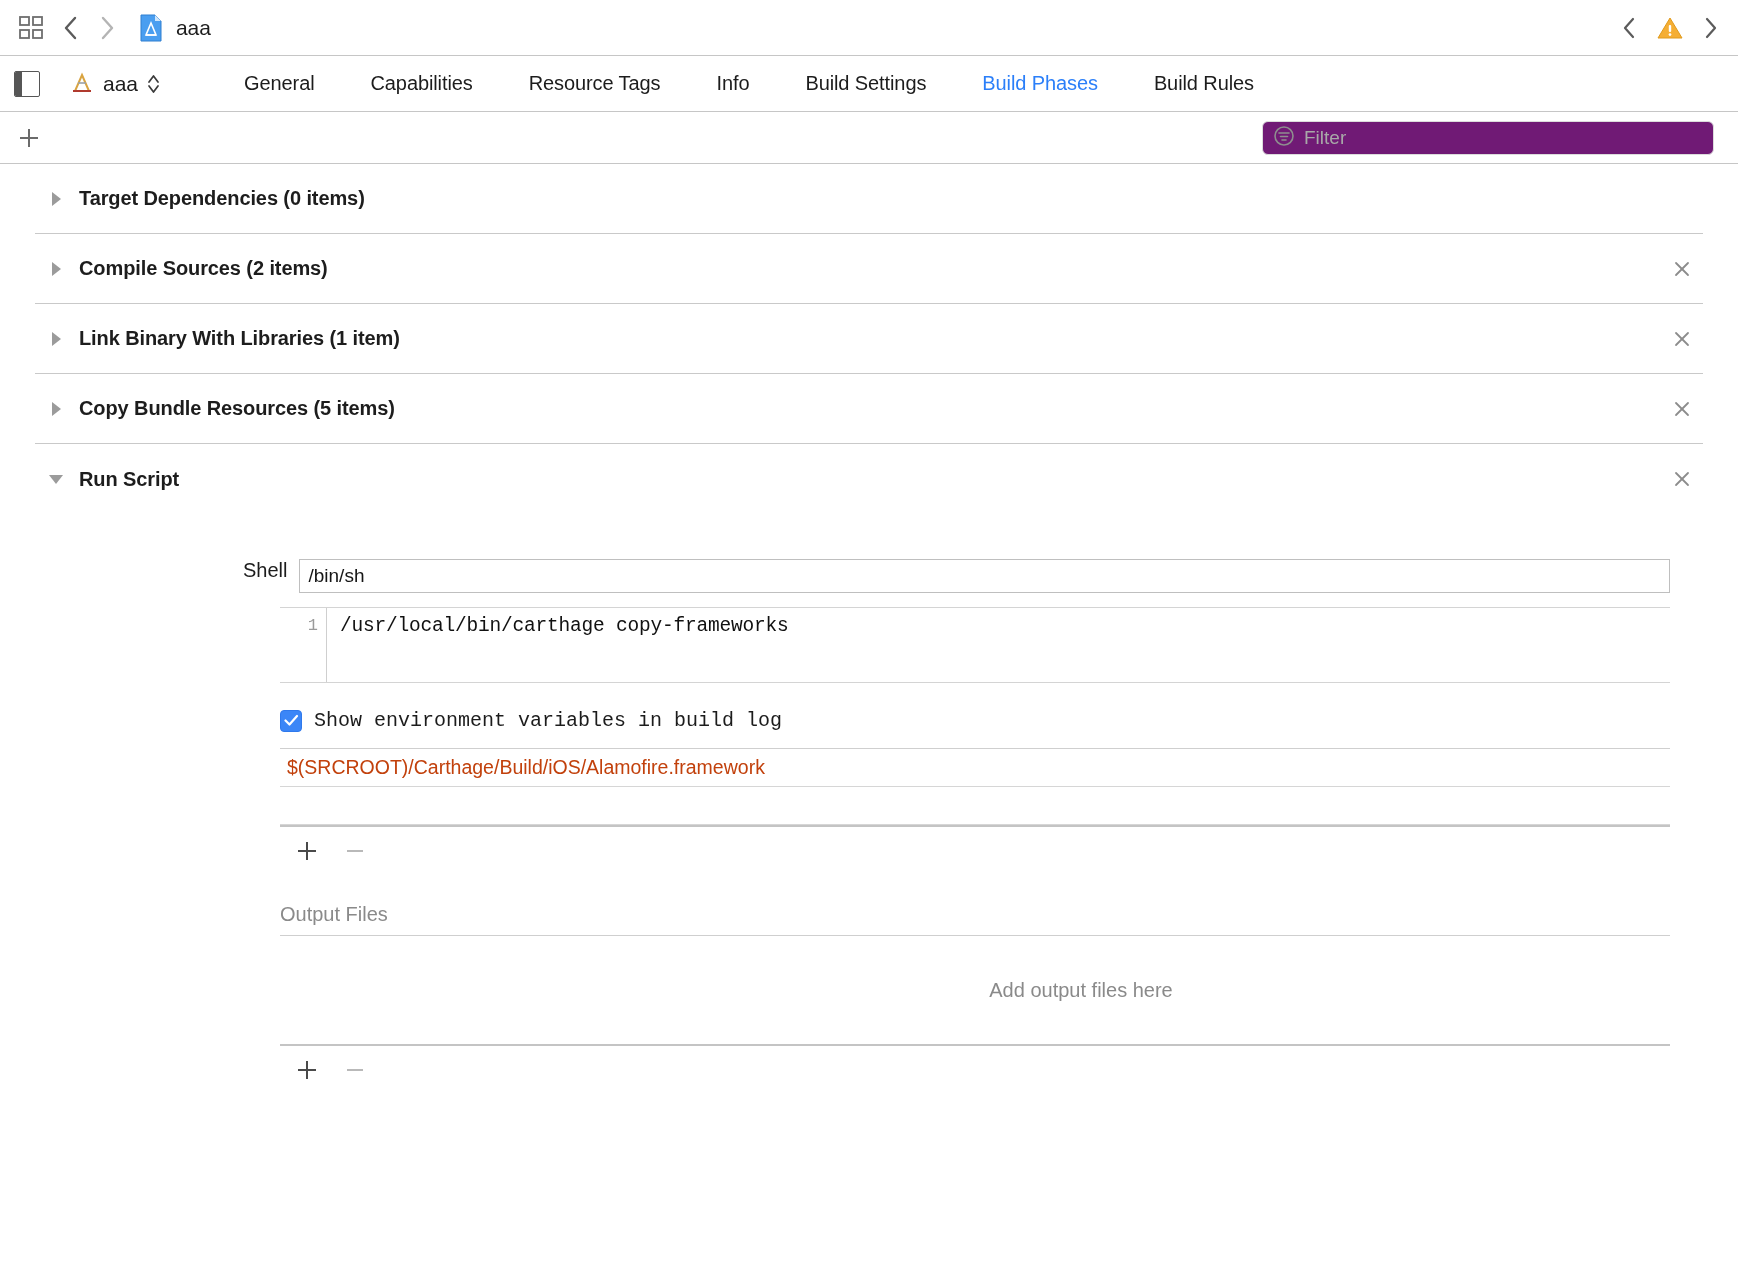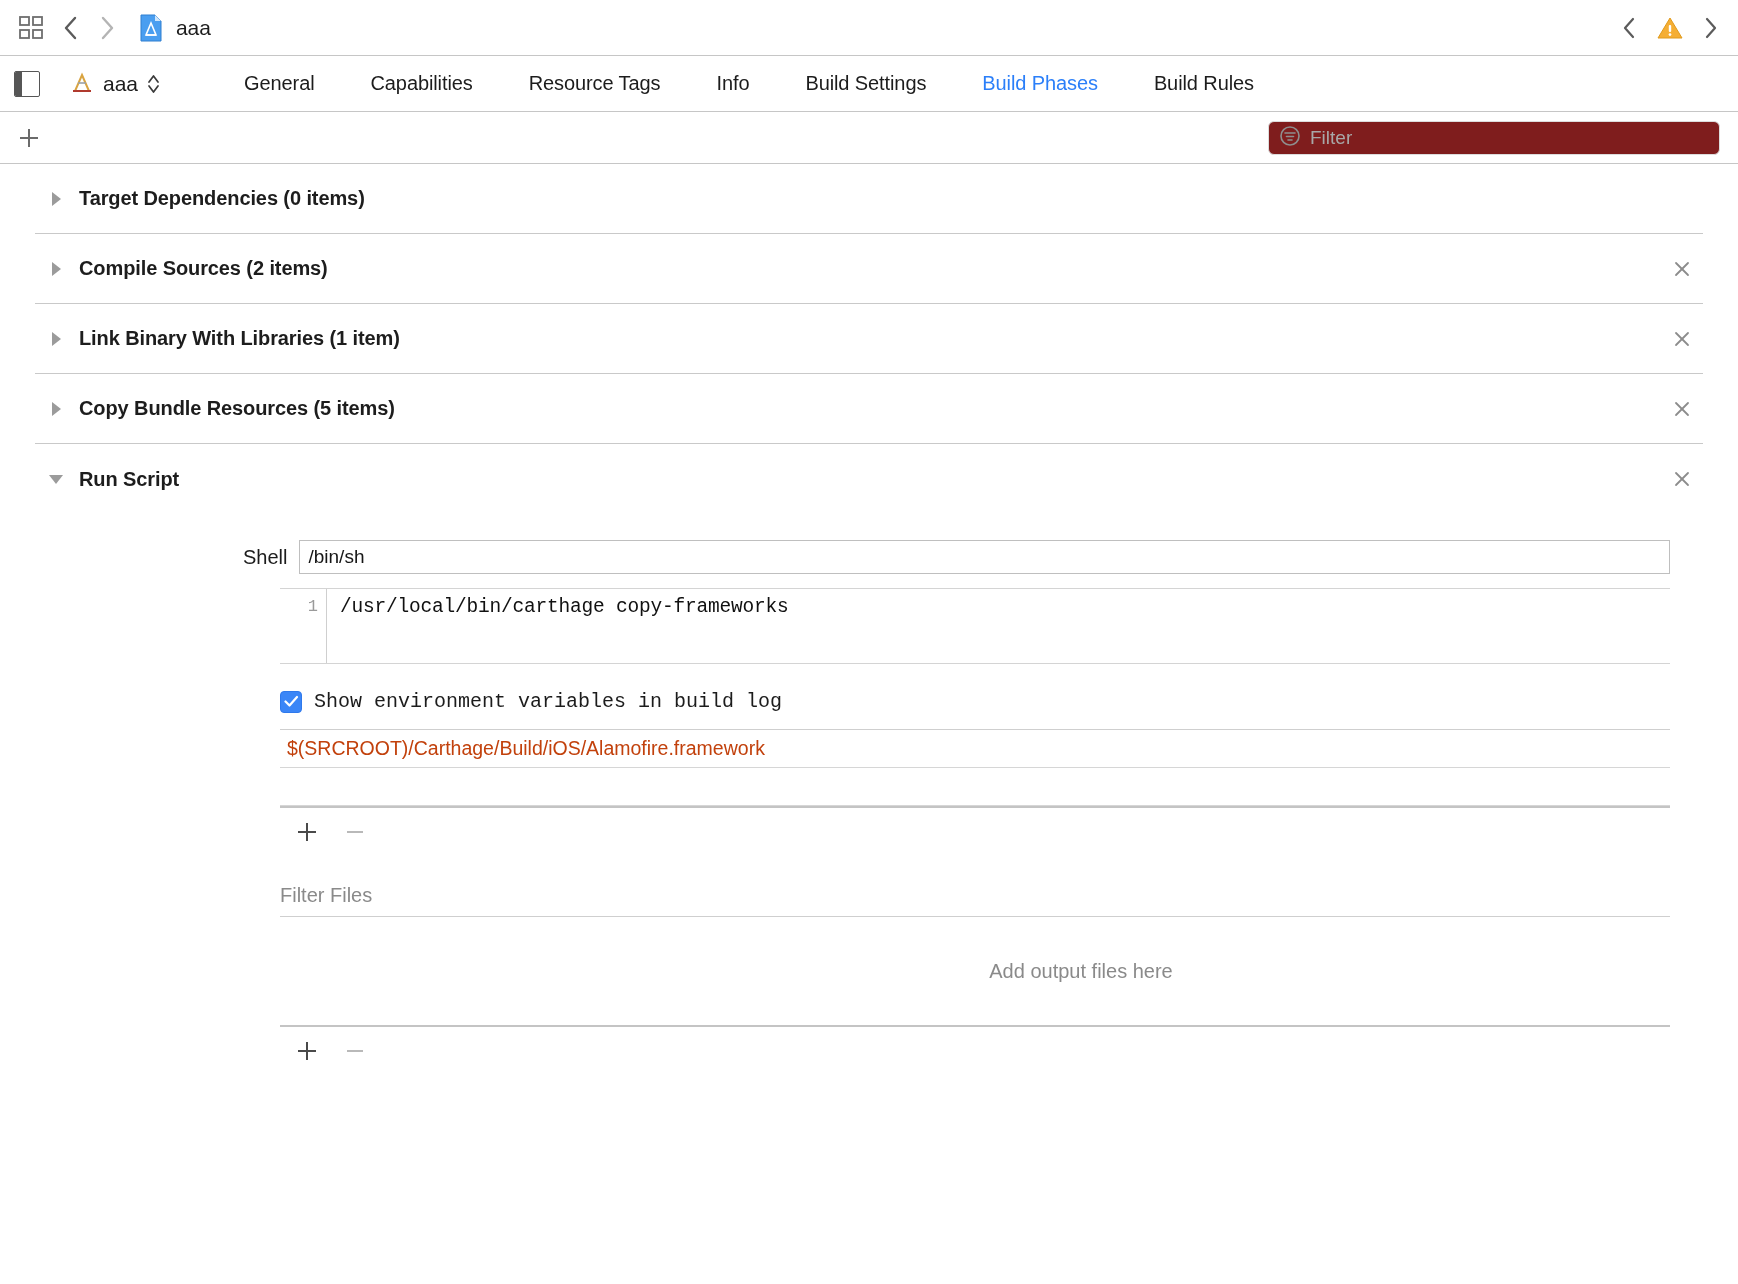--- a/index.html
+++ b/index.html
@@ -102,24 +102,24 @@
     background: #ffffff;
     padding: 0 18px 0 14px;
     position: relative;
   }
   .plus-btn {
     width: 30px; height: 30px;
     display: flex; align-items: center; justify-content: center;
   }
   .filter-field {
     position: absolute;
-    right: 18px;
+    right: 24px;
     width: 452px;
     height: 34px;
-    background: #7f1d1d;
+    background: #701a75;
     border: 1px solid #dcdcdc;
     border-radius: 6px;
     display: flex;
     align-items: center;
     padding: 0 10px;
     gap: 9px;
   }
   .filter-placeholder { font-size: 19px; color: #a8a8a8; }
 
   
@@ -150,22 +150,21 @@
     right: 8px;
     width: 26px; height: 26px;
     display: flex; align-items: center; justify-content: center;
   }
 
   
   .runscript-body { padding: 0 35px; }
 
   .shell-row {
     display: flex;
-    align-items: center;
-    margin-top: 26px;
+    margin-top: 45px;
     padding-left: 208px;
   }
   .shell-label {
     font-size: 20px;
     color: #1c1c1c;
     margin-right: 12px;
   }
   .shell-input {
     flex: 1;
     height: 34px;
@@ -496,21 +495,21 @@
           <line x1="3" y1="12" x2="21" y2="12" stroke="#4a4a4a" stroke-width="2"></line>
         </svg>
       </span>
       <span class="pm-btn">
         <svg width="24" height="24" viewBox="0 0 24 24">
           <line x1="4" y1="12" x2="20" y2="12" stroke="#b9b9b9" stroke-width="2"></line>
         </svg>
       </span>
     </div>
 
-    <div class="files-label">Filter Files</div>
+    <div class="files-label">Output Files</div>
 
     <div class="files-table">
       <div class="output-empty">Add output files here</div>
     </div>
     <div class="table-foot-rule"></div>
 
     <div class="pm-row">
       <span class="pm-btn">
         <svg width="24" height="24" viewBox="0 0 24 24">
           <line x1="12" y1="3" x2="12" y2="21" stroke="#4a4a4a" stroke-width="2"></line>

